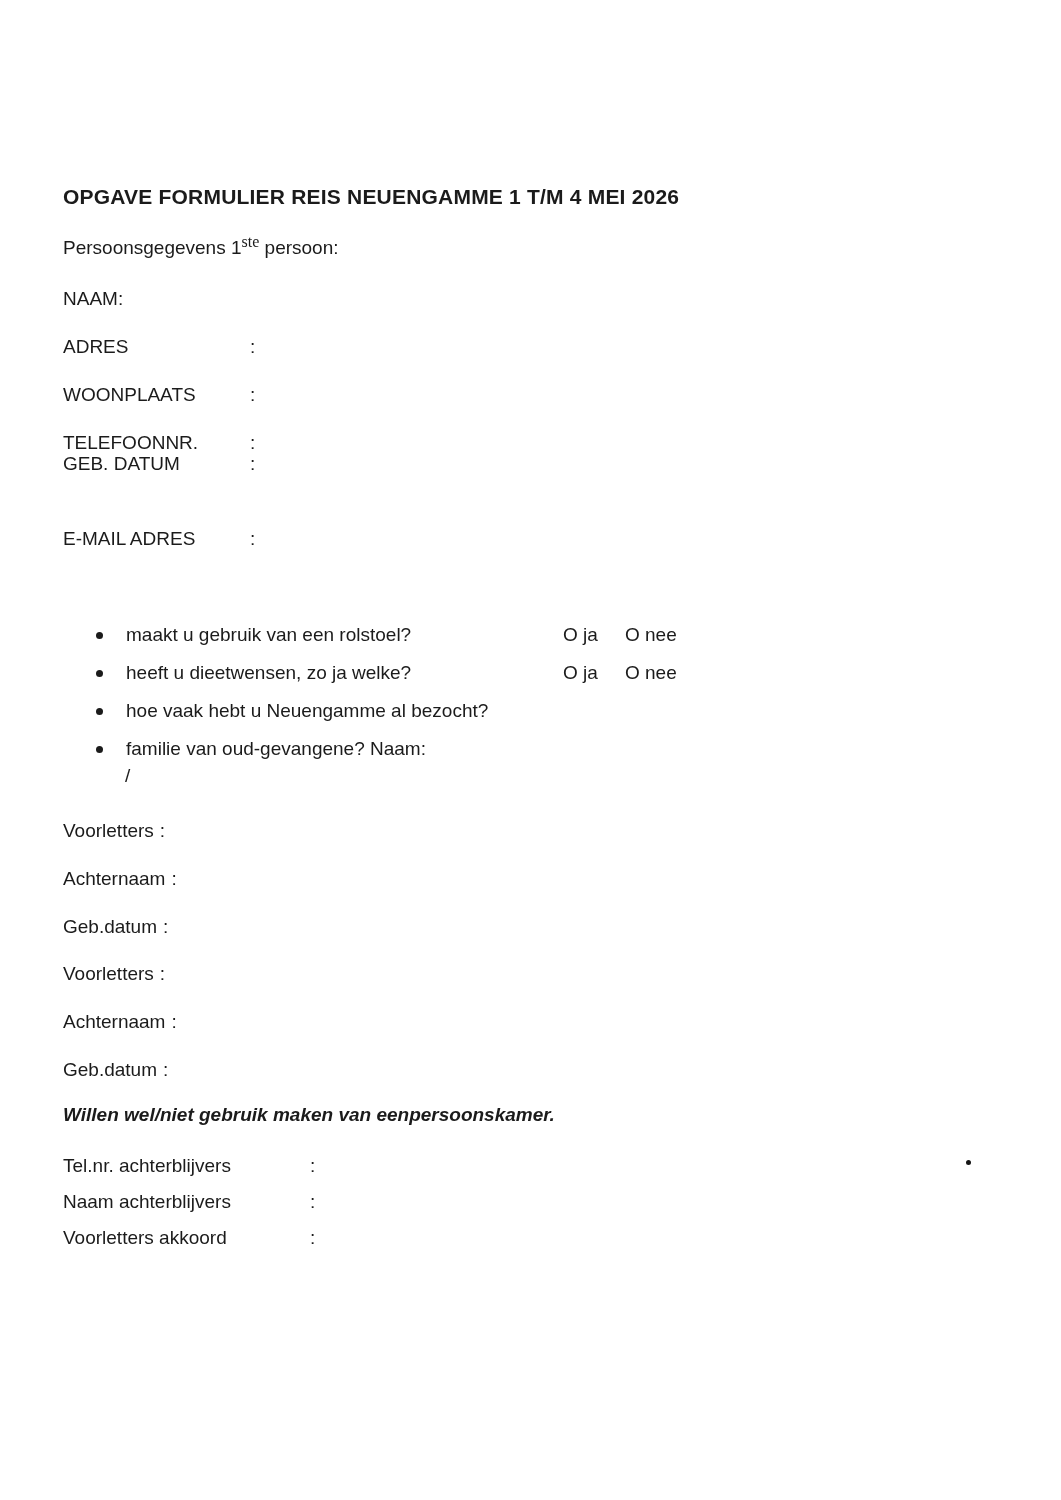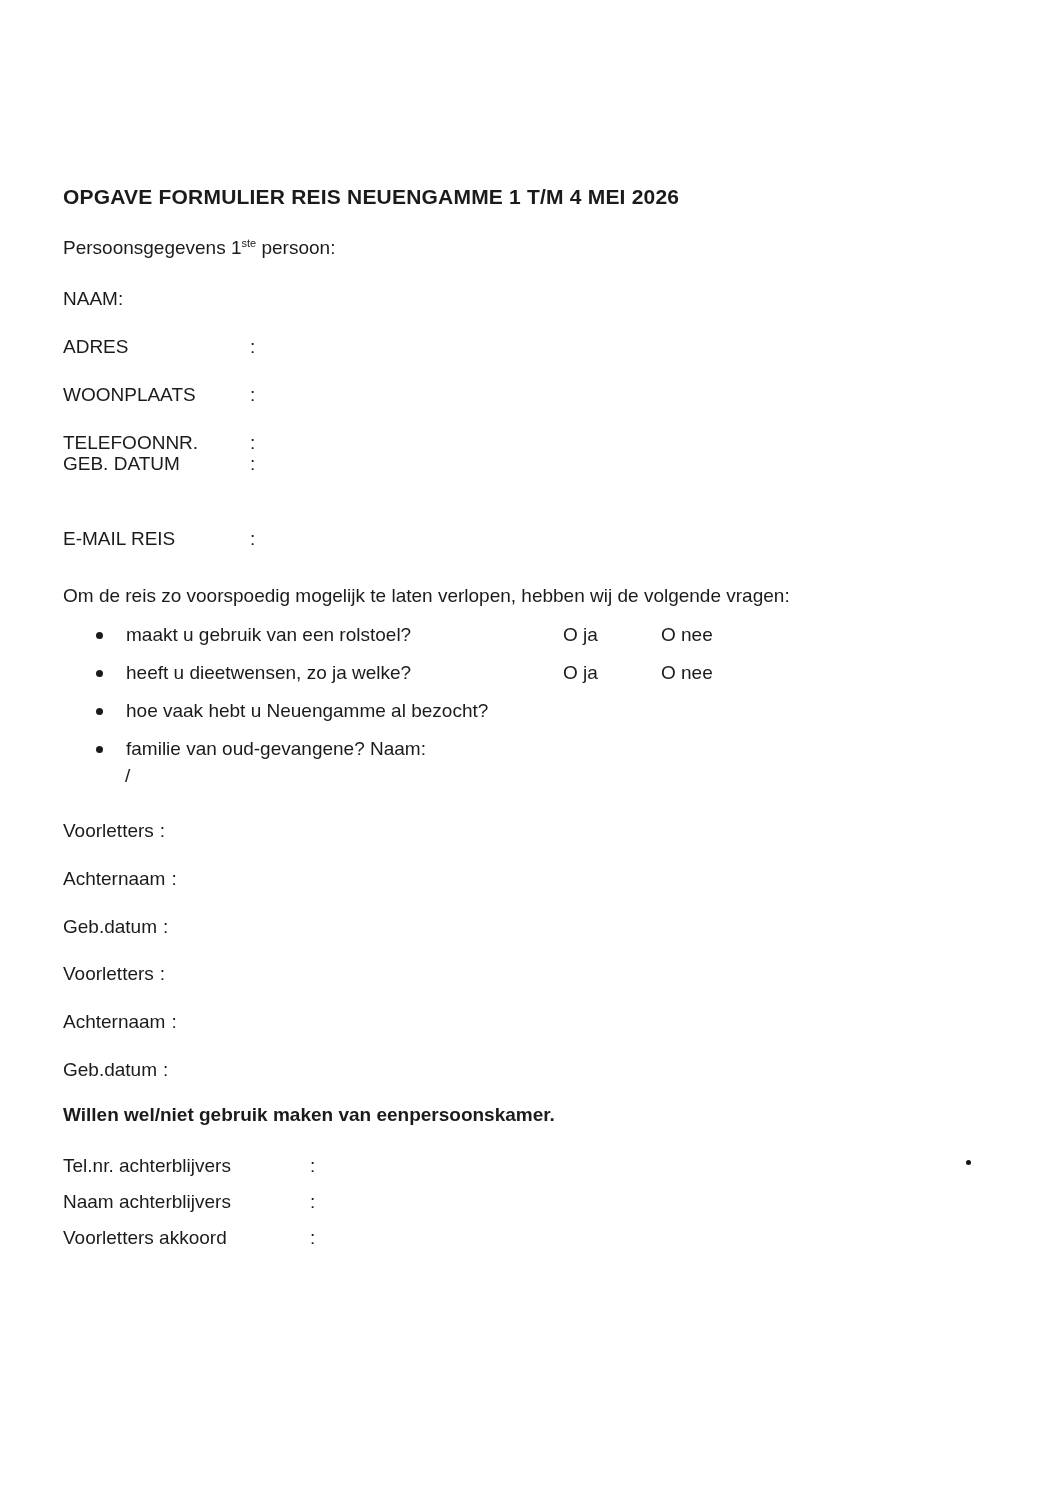--- a/index.html
+++ b/index.html
@@ -24,23 +24,24 @@
     height: 24px;
     white-space: nowrap;
   }
   .title {
     font-weight: bold;
     font-size: 21px;
     margin: 0;
     letter-spacing: 0.2px;
   }
   sup.sp {
-    font-size: 11px;
+    font-size: 16px;
     vertical-align: super;
     line-height: 0;
+    font-family: Liberation Serif, serif;
   }
   
   .field-row .flabel {
     display: inline-block;
     width: 187px;
   }
   .field-row.tight .flabel {
     width: auto;
     text-align: right;
   }
@@ -72,24 +73,24 @@
   }
   .bullet-row .ans-ja {
     position: absolute;
     left: 500px;
     top: 0;
   }
   .bullet-row .ans-nee {
     position: absolute;
     left: 562px;
     top: 0;
-    margin-left: 36px;
   }
   .bold-note {
     font-weight: bold;
+    font-style: italic;
   }
   .stray-dot {
     position: absolute;
     left: 966px;
     top: 1160px;
     width: 5px;
     height: 5px;
     border-radius: 50%;
     background: #151515;
   }
@@ -106,23 +107,22 @@
   <div class="line field-row tight" style="top:287px"><span class="flabel">NAAM</span><span class="fcolon">:</span></div>
 
   <div class="line field-row" style="top:335px"><span class="flabel">ADRES</span><span class="fcolon">:</span></div>
 
   <div class="line field-row" style="top:383px"><span class="flabel">WOONPLAATS</span><span class="fcolon">:</span></div>
 
   <div class="line field-row" style="top:431px"><span class="flabel">TELEFOONNR.</span><span class="fcolon">:</span></div>
 
   <div class="line field-row" style="top:452px"><span class="flabel">GEB. DATUM</span><span class="fcolon">:</span></div>
 
-  <div class="line field-row" style="top:527px"><span class="flabel">E-MAIL REIS</span><span class="fcolon">:</span></div>
+  <div class="line field-row" style="top:527px"><span class="flabel">E-MAIL ADRES</span><span class="fcolon">:</span></div>
 
-  <div class="line" style="top:584px">Om de reis zo voorspoedig mogelijk te laten verlopen, hebben wij de volgende vragen:</div>
 
   <div class="line bullet-row" style="top:623px">
     <span class="bdot"></span>
     <span class="btext">maakt u gebruik van een rolstoel?</span>
     <span class="ans-ja">O ja</span>
     <span class="ans-nee">O nee</span>
   </div>
 
   <div class="line bullet-row" style="top:661px">
     <span class="bdot"></span>

